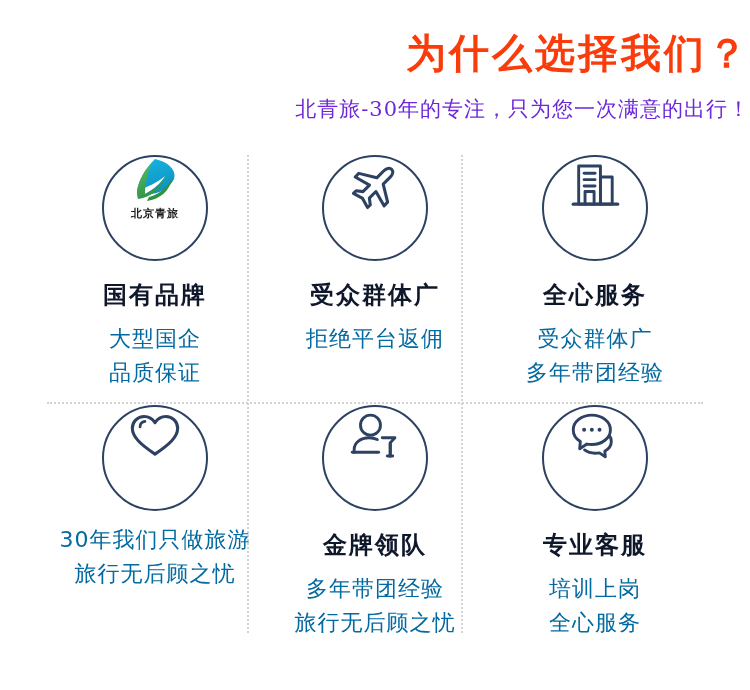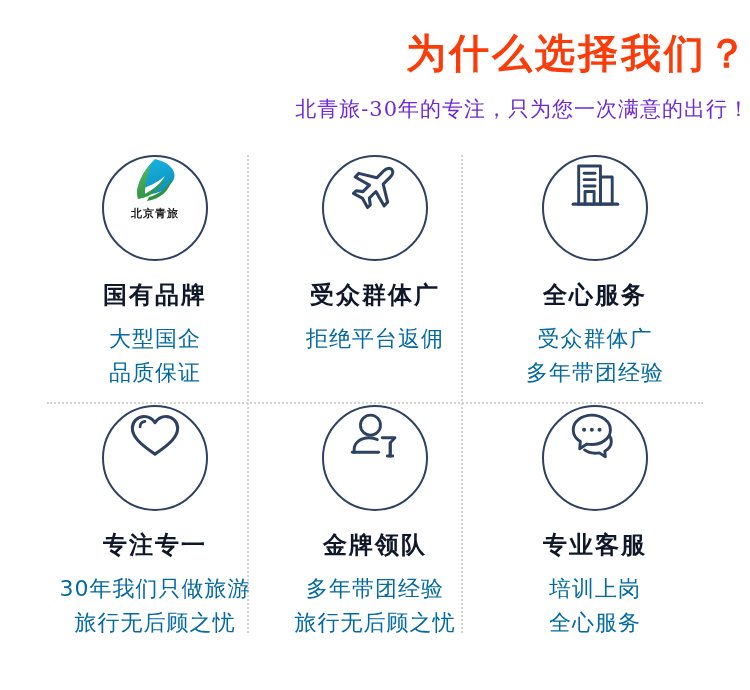--- a/index.html
+++ b/index.html
@@ -218,21 +218,20 @@
 
     <div class="cell">
       <div class="circle">
         <svg class="icon-svg" width="58" height="58" viewBox="0 0 64 64" aria-hidden="true">
           <g fill="none" stroke="#2d4162" stroke-width="3.4" stroke-linejoin="round" stroke-linecap="round">
             <path d="M32 52 C16 41 7 33 7 23.5 C7 16 12.8 10.5 20 10.5 C25 10.5 29.4 13.2 32 17.4 C34.6 13.2 39 10.5 44 10.5 C51.2 10.5 57 16 57 23.5 C57 33 48 41 32 52 Z"></path>
             <path d="M15.5 22 c0 -3.2 2.3 -5.6 5.4 -6.1" stroke-width="3"></path>
           </g>
         </svg>
       </div>
-      <div class="cell-title">专注专一</div>
       <div class="cell-lines">
         <span class="cell-line">30年我们只做旅游</span>
         <span class="cell-line">旅行无后顾之忧</span>
       </div>
     </div>
 
     <div class="cell">
       <div class="circle">
         <svg class="icon-svg" width="58" height="58" viewBox="0 0 64 64" aria-hidden="true">
           <g fill="none" stroke="#2d4162" stroke-width="3.2" stroke-linejoin="round" stroke-linecap="round">

